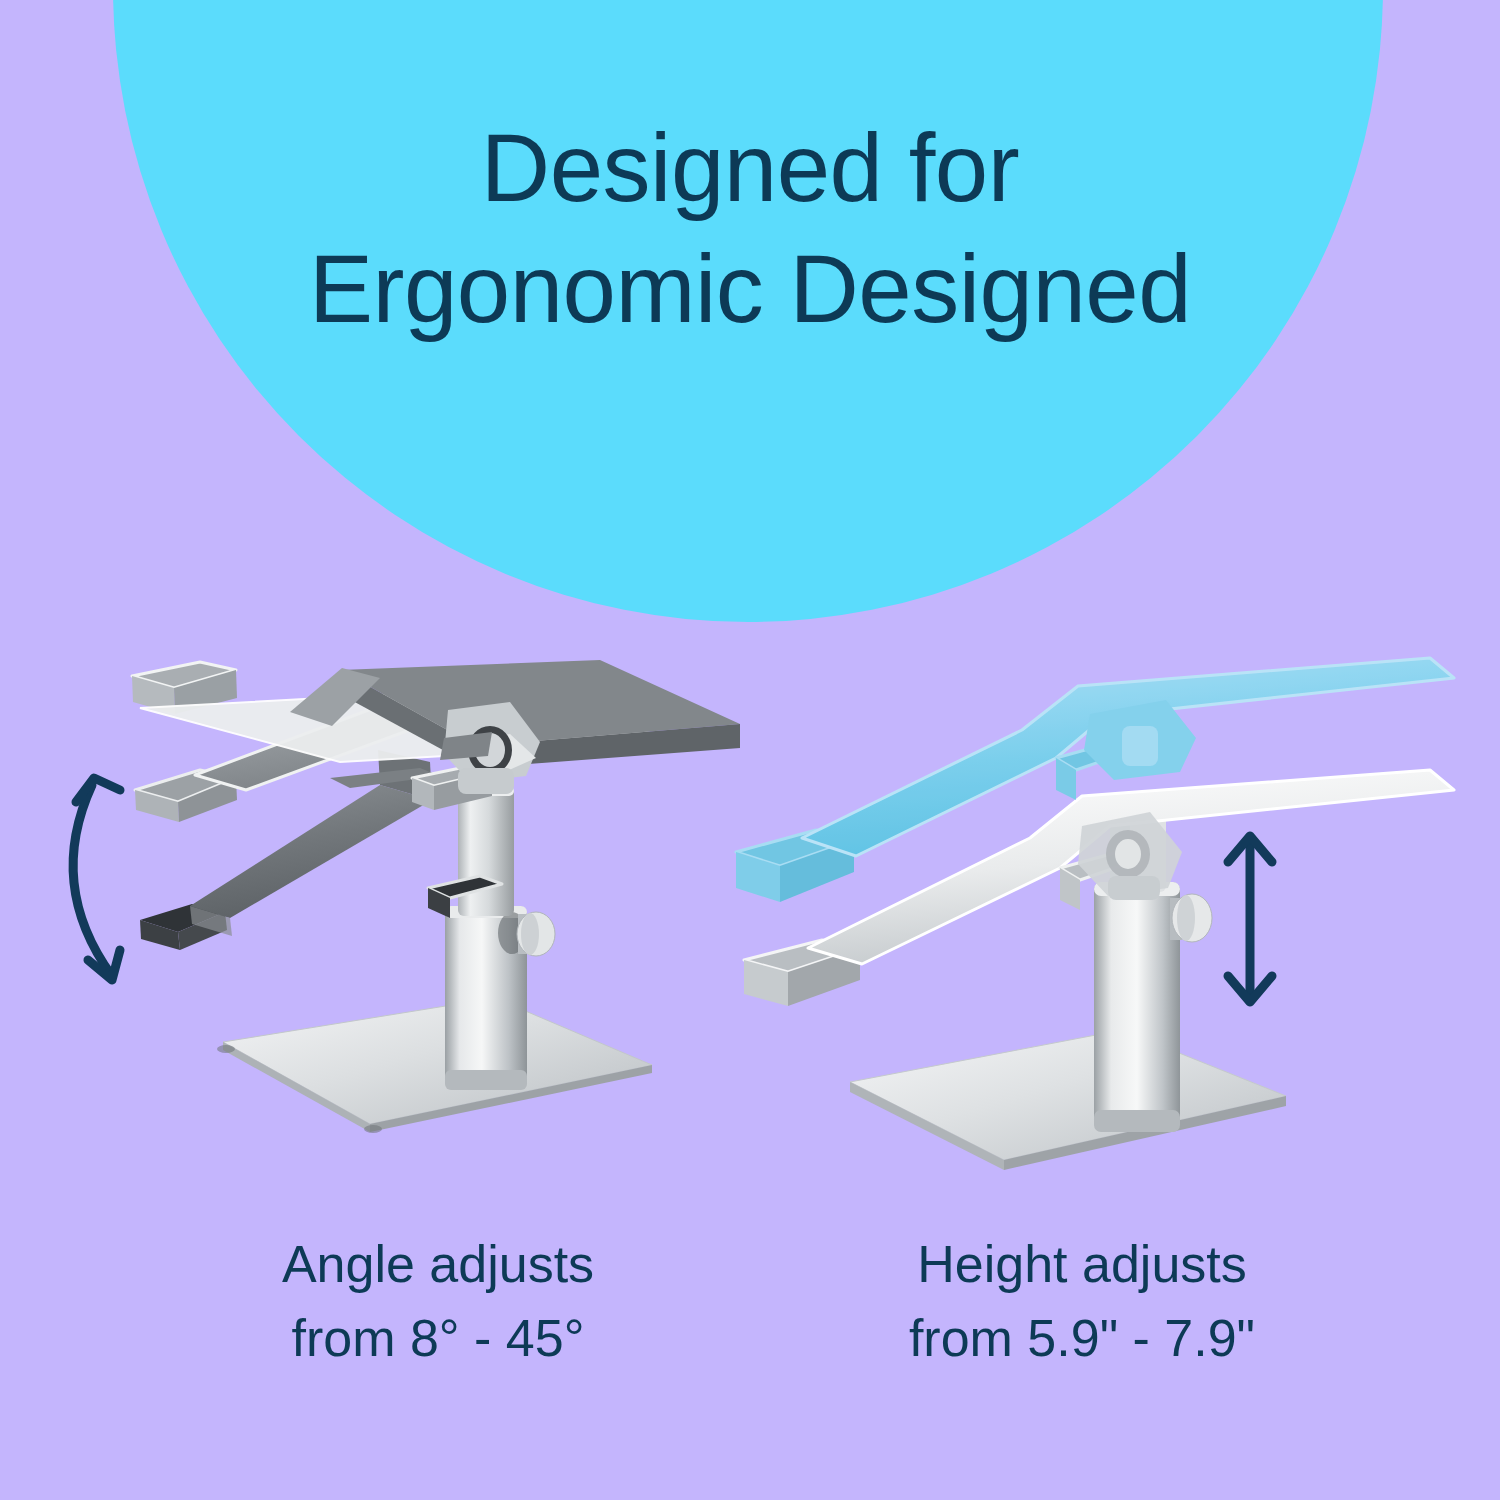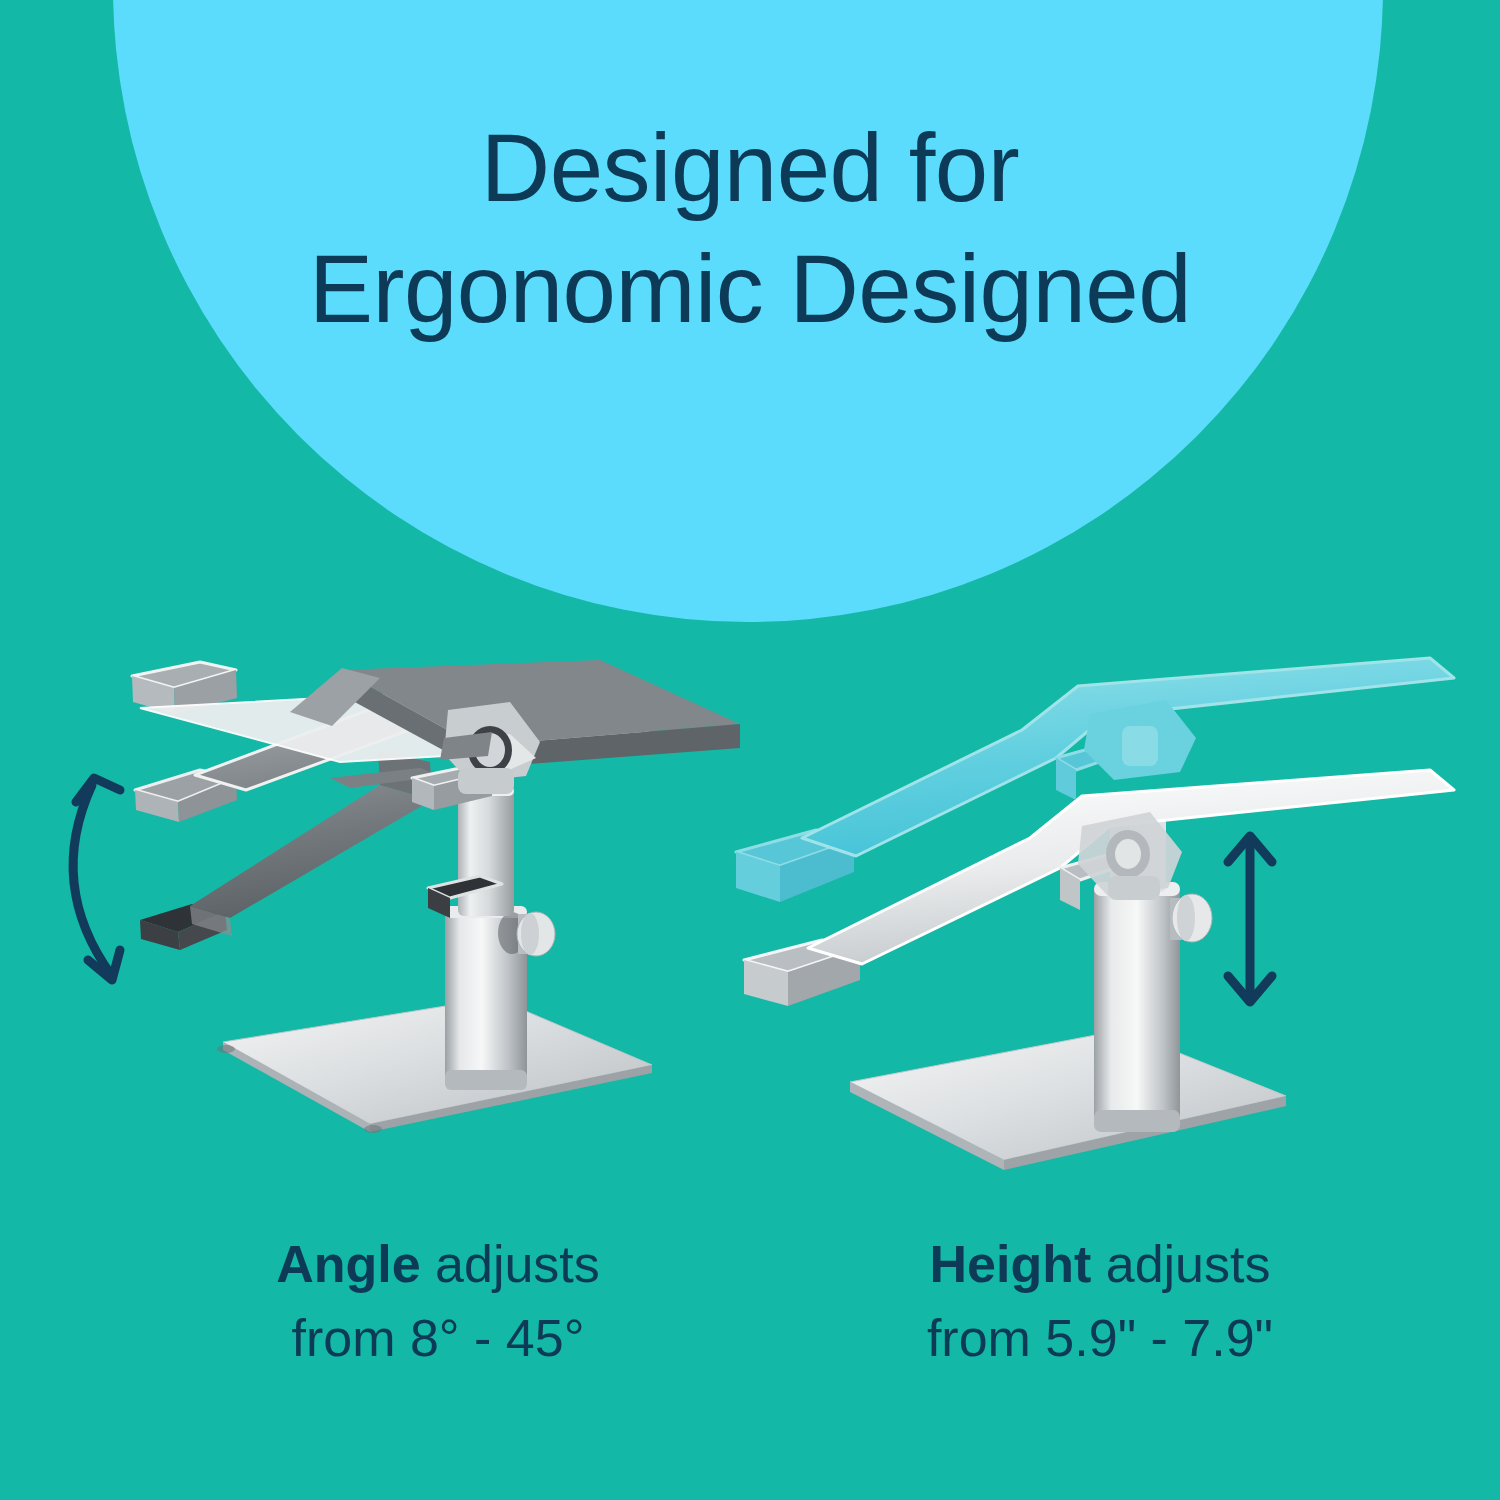--- a/index.html
+++ b/index.html
@@ -5,21 +5,21 @@
   html, body {
     margin: 0;
     padding: 0;
     background: #ffffff;
   }
   #stage {
     position: relative;
     width: 1500px;
     height: 1500px;
     overflow: hidden;
-    background: #14b8a6;
+    background: #c4b5fd;
     font-family: "Liberation Sans", sans-serif;
   }
   .bg-circle {
     position: absolute;
     left: 113px;
     top: -648px;
     width: 1270px;
     height: 1270px;
     border-radius: 50%;
     background: #5bdcfc;
@@ -42,23 +42,23 @@
     position: absolute;
     top: 1228px;
     width: 620px;
     color: #0d3a56;
     font-size: 52px;
     line-height: 1.42;
     font-weight: 400;
     text-align: center;
   }
   .caption .ln { display: block; }
-  .caption b { font-weight: 700; }
+  .caption b { font-weight: 400; }
   #caption-left  { left: 128px; }
-  #caption-right { left: 790px; }
+  #caption-right { left: 772px; }
 
   .illus { position: absolute; }
   #illus-left  { left: 40px;  top: 650px;  width: 720px; height: 560px; }
   #illus-right { left: 730px; top: 630px;  width: 740px; height: 580px; }
   .illus svg { display:block; width:100%; height:100%; }
 </style>
 </head>
 <body>
 
 <div id="stage">

